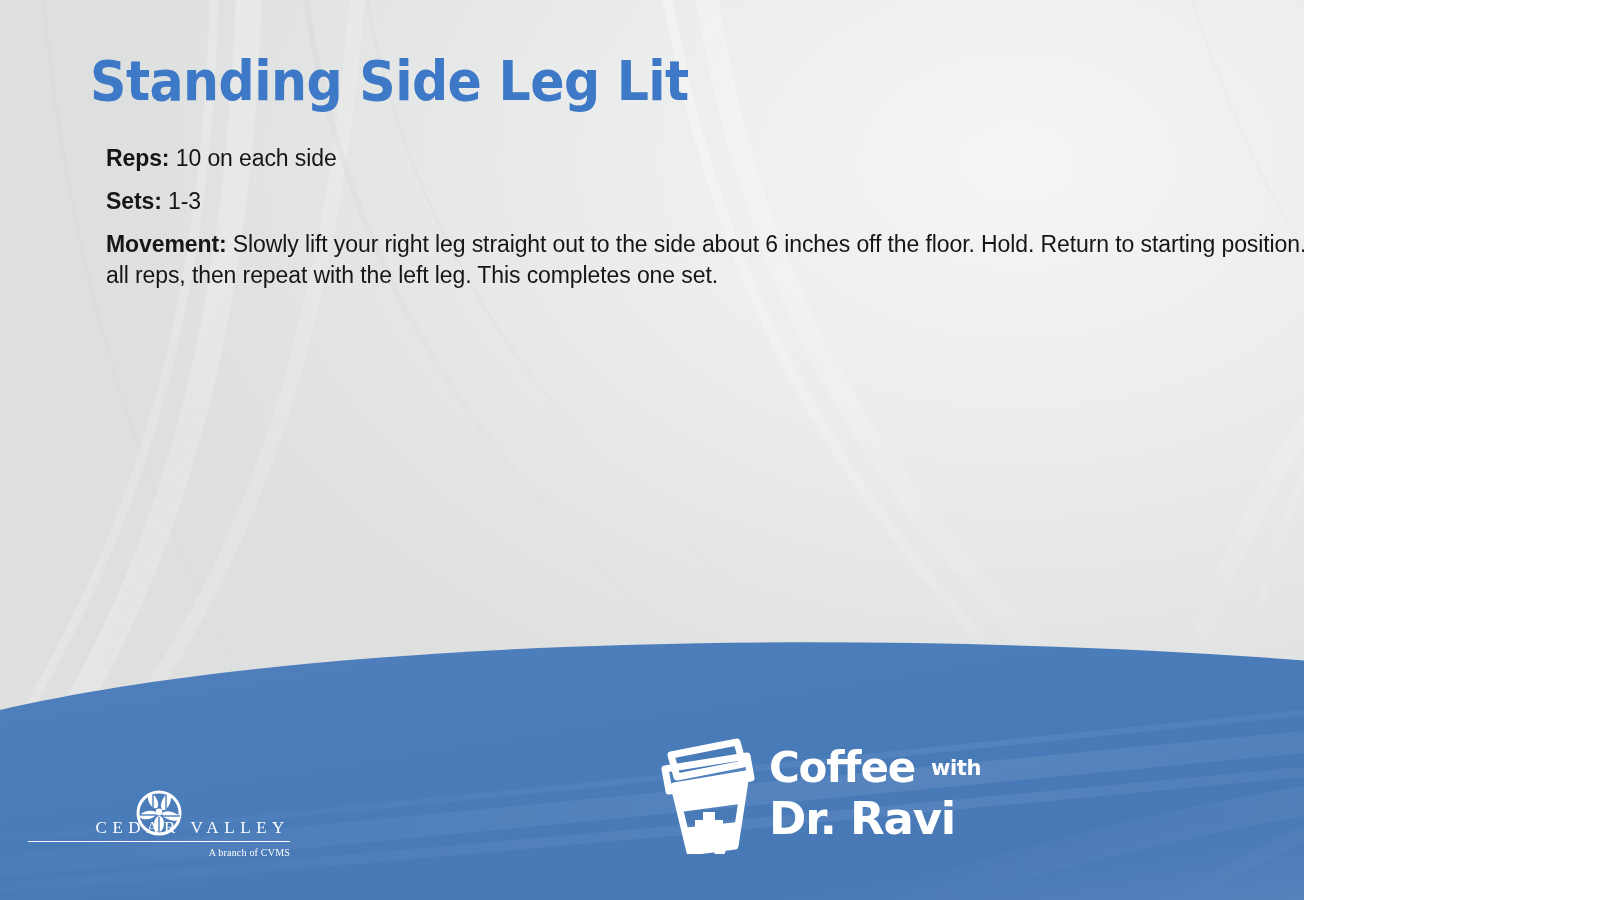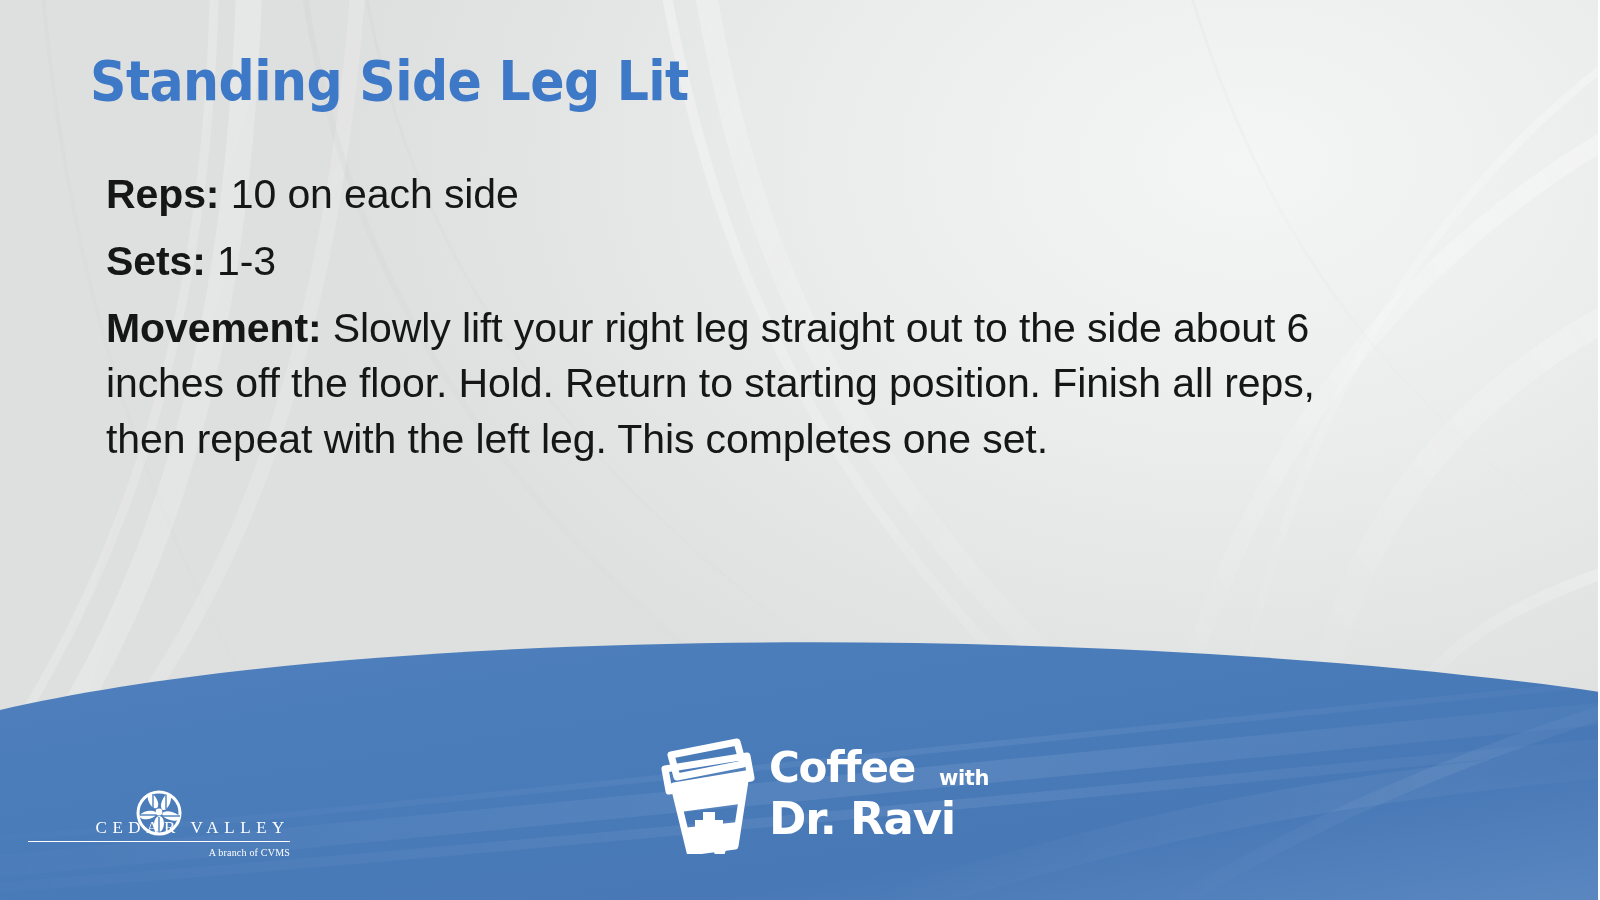--- a/index.html
+++ b/index.html
@@ -3,21 +3,21 @@
 <meta charset="utf-8">
 <title>Standing Side Leg Lit</title>
 <style>
   html, body {
     margin: 0;
     padding: 0;
     background: #ffffff;
   }
   #slide {
     position: relative;
-    width: 1598px;
+    width: 1304px;
     height: 900px;
     overflow: hidden;
     font-family: "Liberation Sans", sans-serif;
     background: #e9eaea;
   }
 
   
   .bg-base {
     position: absolute;
     inset: 0;
@@ -59,25 +59,24 @@
     transform-origin: left center;
   }
 
   
   .body-copy {
     position: absolute;
     left: 106px;
     top: 143px;
     width: 1275px;
     color: #161616;
-    font-size: 41px;
+    font-size: 23px;
     line-height: 1.345;
     font-weight: 400;
     letter-spacing: -0.1px;
-    margin-top: 24px;
   }
   .line {
     margin: 0 0 12px 0;
   }
   .line.para {
     margin-bottom: 12px;
   }
   .line:last-child { margin-bottom: 0; }
   .lbl {
     font-weight: 700;
@@ -142,22 +141,22 @@
   }
   .ravi-cup { flex: 0 0 auto; margin-right: 10px; }
   .ravi-text {
     color: #ffffff;
     font-family: "DejaVu Sans", sans-serif;
     font-weight: 700;
     line-height: 1;
   }
   .ravi-line1 {
     display: flex;
-    align-items: flex-end;
-    gap: 24px;
+    align-items: center;
+    gap: 16px;
   }
   .ravi-coffee {
     font-size: 42px;
     letter-spacing: -1.2px;
   }
   .ravi-with {
     font-size: 21px;
     letter-spacing: -0.4px;
   }
   .ravi-line2 {

